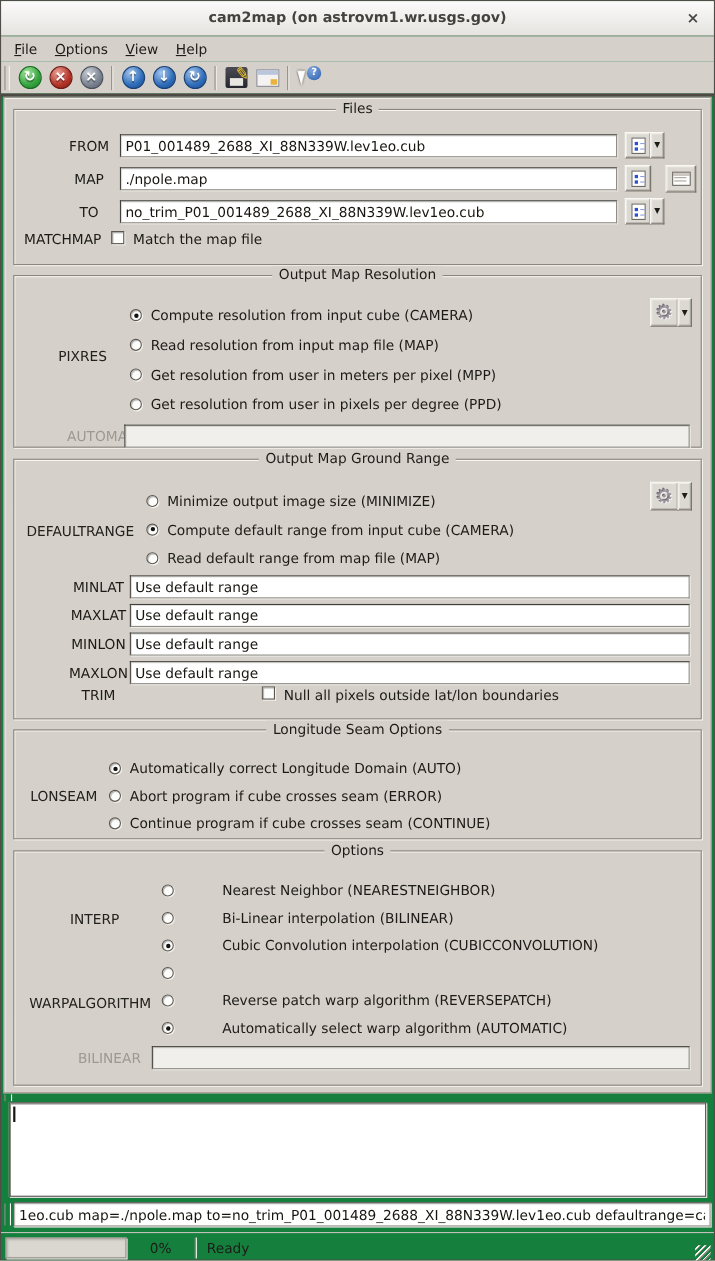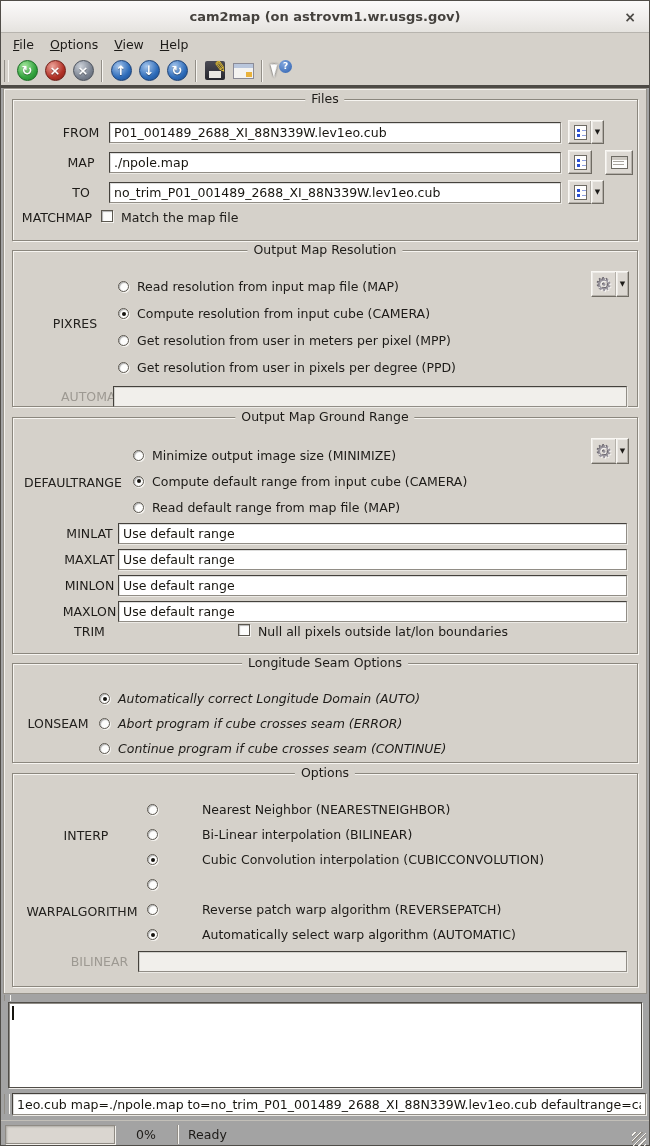--- a/index.html
+++ b/index.html
@@ -2,21 +2,21 @@
 <html><head>
 <meta charset="utf-8">
 <style>
   * { box-sizing: border-box; margin: 0; padding: 0; }
   html,body { width: 650px; height: 1146px; overflow: hidden; }
   body {
     font-family: "DejaVu Sans", "Liberation Sans", sans-serif;
     font-size: 12.5px; color: #1d1b18;
     background: #d5d1ca;
   }
-  .window { width: 650px; height: 1146px; border: 1px solid #504d48; display: flex; flex-direction: column; background:#a3a3a3; }
+  .window { width: 650px; height: 1146px; border: 1px solid #504d48; display: flex; flex-direction: column; background:#15803d; }
 
   
   .titlebar {
     height: 32px; flex: 0 0 32px;
     background: linear-gradient(#fbfafa, #efedeb 60%, #e5e3df);
     border-bottom: 1px solid #b7b4ae;
     display: flex; align-items: center; position: relative;
   }
   .titlebar .title { flex: 1; text-align: center; font-size: 13px; font-weight: 600; color: #45423e; }
   .close-btn { position: absolute; right: 10px; top: 7px; width: 18px; height: 18px;
@@ -127,21 +127,21 @@
   .g-range { height: 237px; margin-top: 10px; padding-top: 24px; }
   .g-range .radio-row { height: 26px; margin-left: 120px; }
   .g-range .frow { height: 26px; }
   .g-range .flabel { width: 105px; flex: 0 0 105px; }
   .g-range .tf { flex: 1; margin-right: 10px; }
   .g-range .check-row { height: 24px; }
   .g-range .checkbox { margin-left: 120px; }
 
   
   .g-seam { height: 100px; margin-top: 9px; padding-top: 22px; }
-  .g-seam .radio-row { height: 25px; margin-left: 86px; font-style: italic; }
+  .g-seam .radio-row { height: 25px; margin-left: 86px; }
 
   
   .g-opt { height: 214px; margin-top: 10px; padding-top: 23px; }
   .g-opt .radio-row { height: 25px; margin-left: 134px; gap: 36px; }
   .g-opt .frow { margin-top: 2px; height: 24px; }
   .g-opt .flabel { width: 125px; flex: 0 0 125px; }
   .g-opt .tf { flex: 1; margin-right: 10px; }
 
   .check-row { display: flex; }
   .cb-text { margin-left: 8px; white-space: nowrap; }
@@ -275,28 +275,28 @@
       <div class="gearbtn">
         <div class="btn3d gear-main">
           <span class="gear-glyph">⚙</span>
         </div>
         <div class="btn3d gear-arrow">
           <span>▼</span>
         </div>
       </div>
       <span class="plabel" style="top:65px;left:24px;width:76px">PIXRES</span>
       <div class="radio-row">
-        <span class="radio"></span>
-        <span class="rlabel">Read resolution from input map file (MAP)</span>
-      </div>
-      <div class="radio-row">
         <span class="radio on">
             <span class="dot"></span>
           </span>
         <span class="rlabel">Compute resolution from input cube (CAMERA)</span>
+      </div>
+      <div class="radio-row">
+        <span class="radio"></span>
+        <span class="rlabel">Read resolution from input map file (MAP)</span>
       </div>
       <div class="radio-row">
         <span class="radio"></span>
         <span class="rlabel">Get resolution from user in meters per pixel (MPP)</span>
       </div>
       <div class="radio-row">
         <span class="radio"></span>
         <span class="rlabel">Get resolution from user in pixels per degree (PPD)</span>
       </div>
       <div class="frow">

